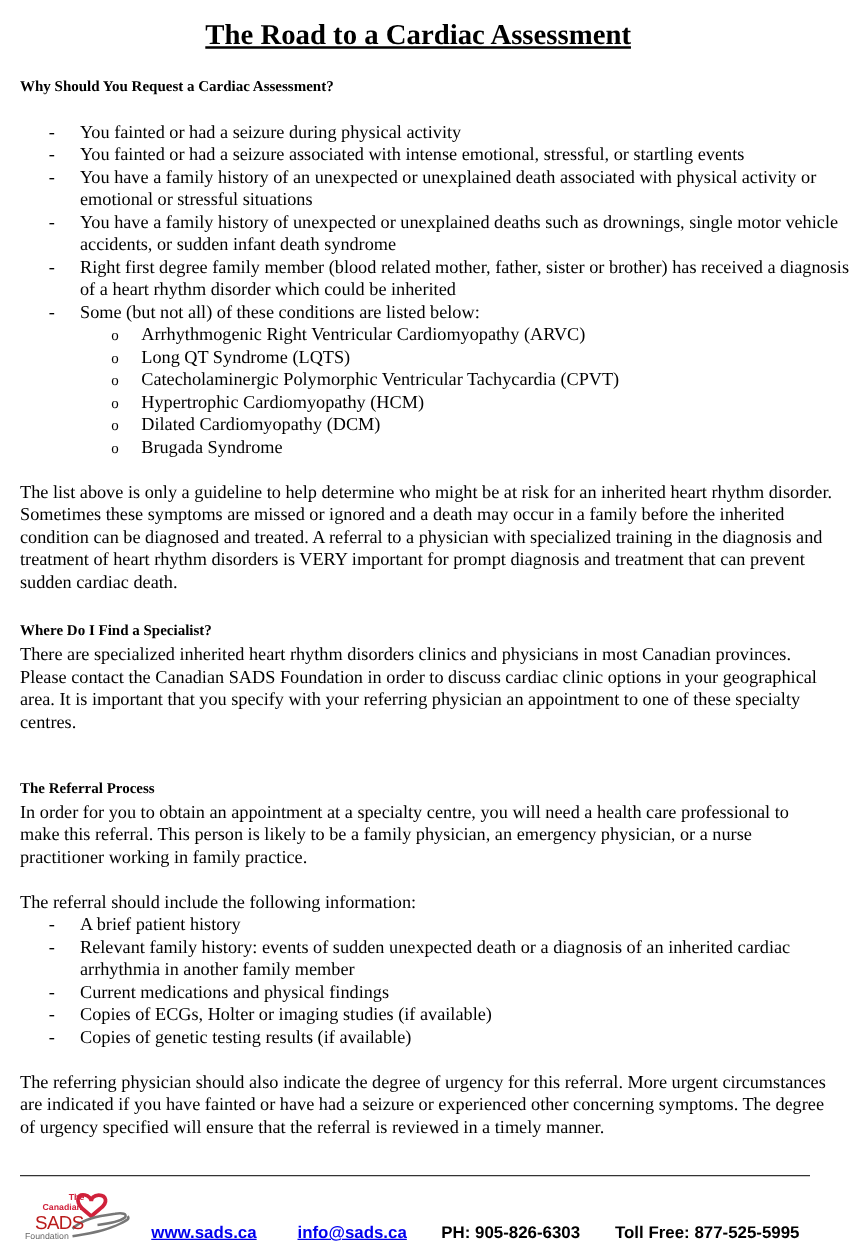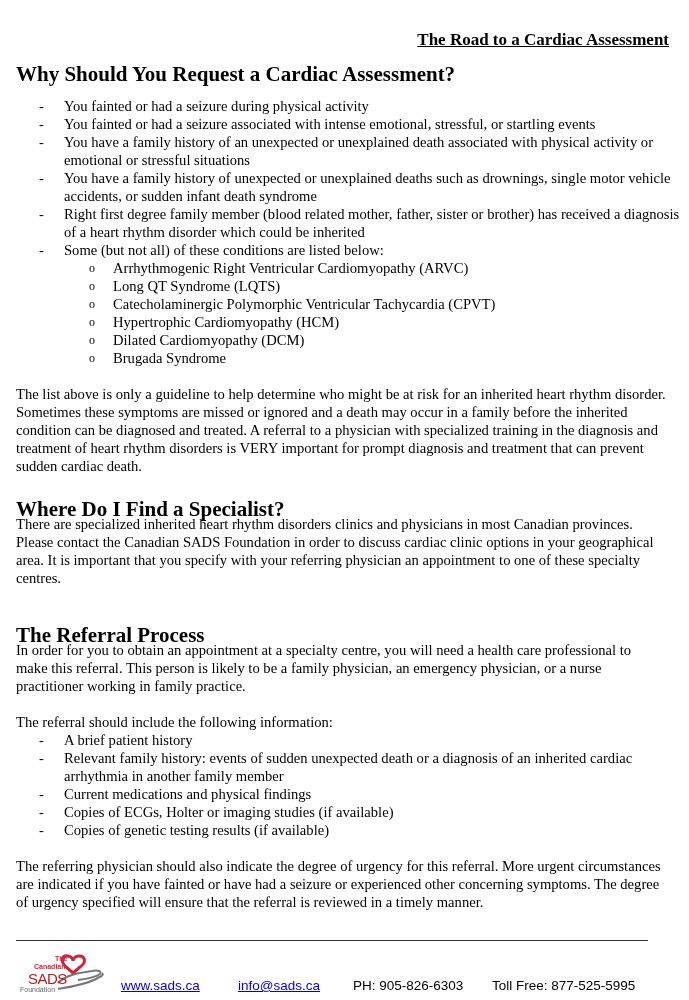--- a/index.html
+++ b/index.html
@@ -1,33 +1,33 @@
 <!DOCTYPE html>
 <html><head>
 <meta charset="utf-8">
 <style>
   html, body { margin: 0; padding: 0; background: #ffffff; }
   body { width: 689px; height: 1000px; position: relative; overflow: hidden;
          font-family: "Liberation Serif", serif; color: #000; font-size: 14.6px; }
   .page { position: absolute; left: 0; top: 0; width: 689px; height: 1000px; }
-  .title { position: absolute; top: 30px; left: 0; width: 669px; text-align: right;
-           font-weight: bold; font-size: 17px; text-decoration: underline; }
-  .h { position: absolute; left: 16px; font-weight: bold; font-size: 21px; }
+  .title { position: absolute; top: 15px; left: 0; width: 669px; text-align: center;
+           font-weight: bold; font-size: 23px; text-decoration: underline; }
+  .h { position: absolute; left: 16px; font-weight: bold; font-size: 12px; }
   .p { position: absolute; left: 16px; width: 650px; line-height: 18px; }
   ul.dash { position: absolute; left: 0; margin: 0; padding: 0; list-style: none; width: 680px; }
   ul.dash > li { position: relative; padding-left: 64px; line-height: 18px; }
   ul.dash > li .mk { position: absolute; left: 39px; top: 0; }
   ul.sub { margin: 0; padding: 0; list-style: none; }
   ul.sub > li { position: relative; padding-left: 49px; line-height: 18px; }
   ul.sub > li .mk2 { position: absolute; left: 25px; top: 0; font-size: 12px; }
   .rule { position: absolute; left: 16px; top: 940px; width: 632px; border-top: 1.5px solid #333; }
   .footer { position: absolute; top: 975px; left: 0; width: 689px; height: 25px;
             font-family: "Liberation Sans", sans-serif; font-size: 13.5px; }
   .footer a { color: #0000ee; text-decoration: underline; }
-  .f-item { position: absolute; top: 3px; }
+  .f-item { position: absolute; top: 3px; font-weight: bold; }
   .logo { position: absolute; left: 16px; top: 953px; width: 90px; height: 44px; }
   .logo-the { position: absolute; left: 39px; top: 2px; font-size: 7px; color: #d0213b;
               font-family: "Liberation Sans", sans-serif; font-weight: bold; }
   .logo-canadian { position: absolute; left: 18px; top: 10px; font-size: 7px; color: #d0213b;
               font-family: "Liberation Sans", sans-serif; font-weight: bold; }
   .logo-sads { position: absolute; left: 12px; top: 17px; font-size: 15px; color: #b91c1c;
                font-family: "Liberation Sans", sans-serif; letter-spacing: -0.5px; }
   .logo-found { position: absolute; left: 4px; top: 33px; font-size: 7px; color: #666;
                font-family: "Liberation Sans", sans-serif; }
   .logo svg { position: absolute; left: 40px; top: 0; }

